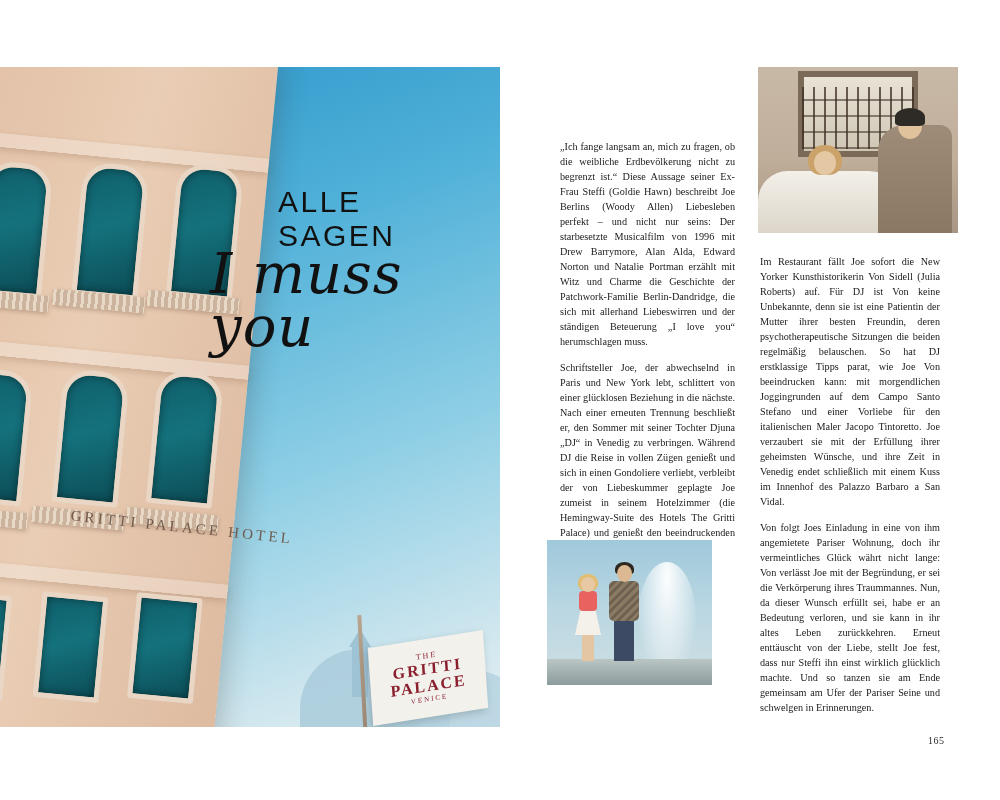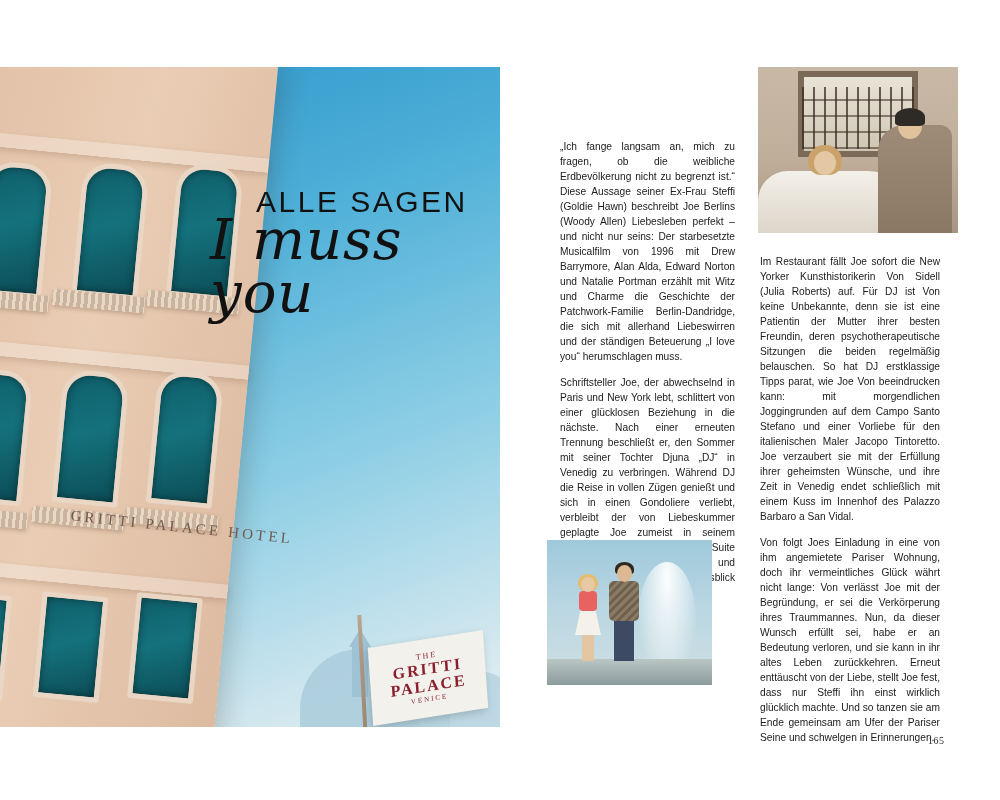--- a/index.html
+++ b/index.html
@@ -174,21 +174,21 @@
     top: 118px;
     width: 260px;
     text-align: left;
   }
   .headline-main {
     font-family: "Liberation Sans", sans-serif;
     font-size: 30px;
     letter-spacing: 2.5px;
     color: #111;
     font-weight: 400;
-    margin-left: 46px;
+    margin-left: 68px;
   }
   .headline-script {
     font-family: "DejaVu Serif", serif;
     font-style: italic;
     font-size: 56px;
     color: #111;
     line-height: 0.95;
     margin-top: -6px;
     letter-spacing: 1px;
     font-weight: 400;
@@ -198,21 +198,21 @@
   .page-right {
     position: absolute;
     left: 500px;
     top: 0;
     width: 500px;
     height: 800px;
   }
 
   .col {
     position: absolute;
-    font-family: Liberation Sans, sans-serif;
+    font-family: Liberation Serif, serif;
     font-size: 10.2px;
     line-height: 1.47;
     color: #20201f;
     text-align: justify;
   }
   .col p { margin: 0 0 11px 0; }
   .col p:last-child { margin-bottom: 0; }
 
   .col-1 {
     left: 60px;

